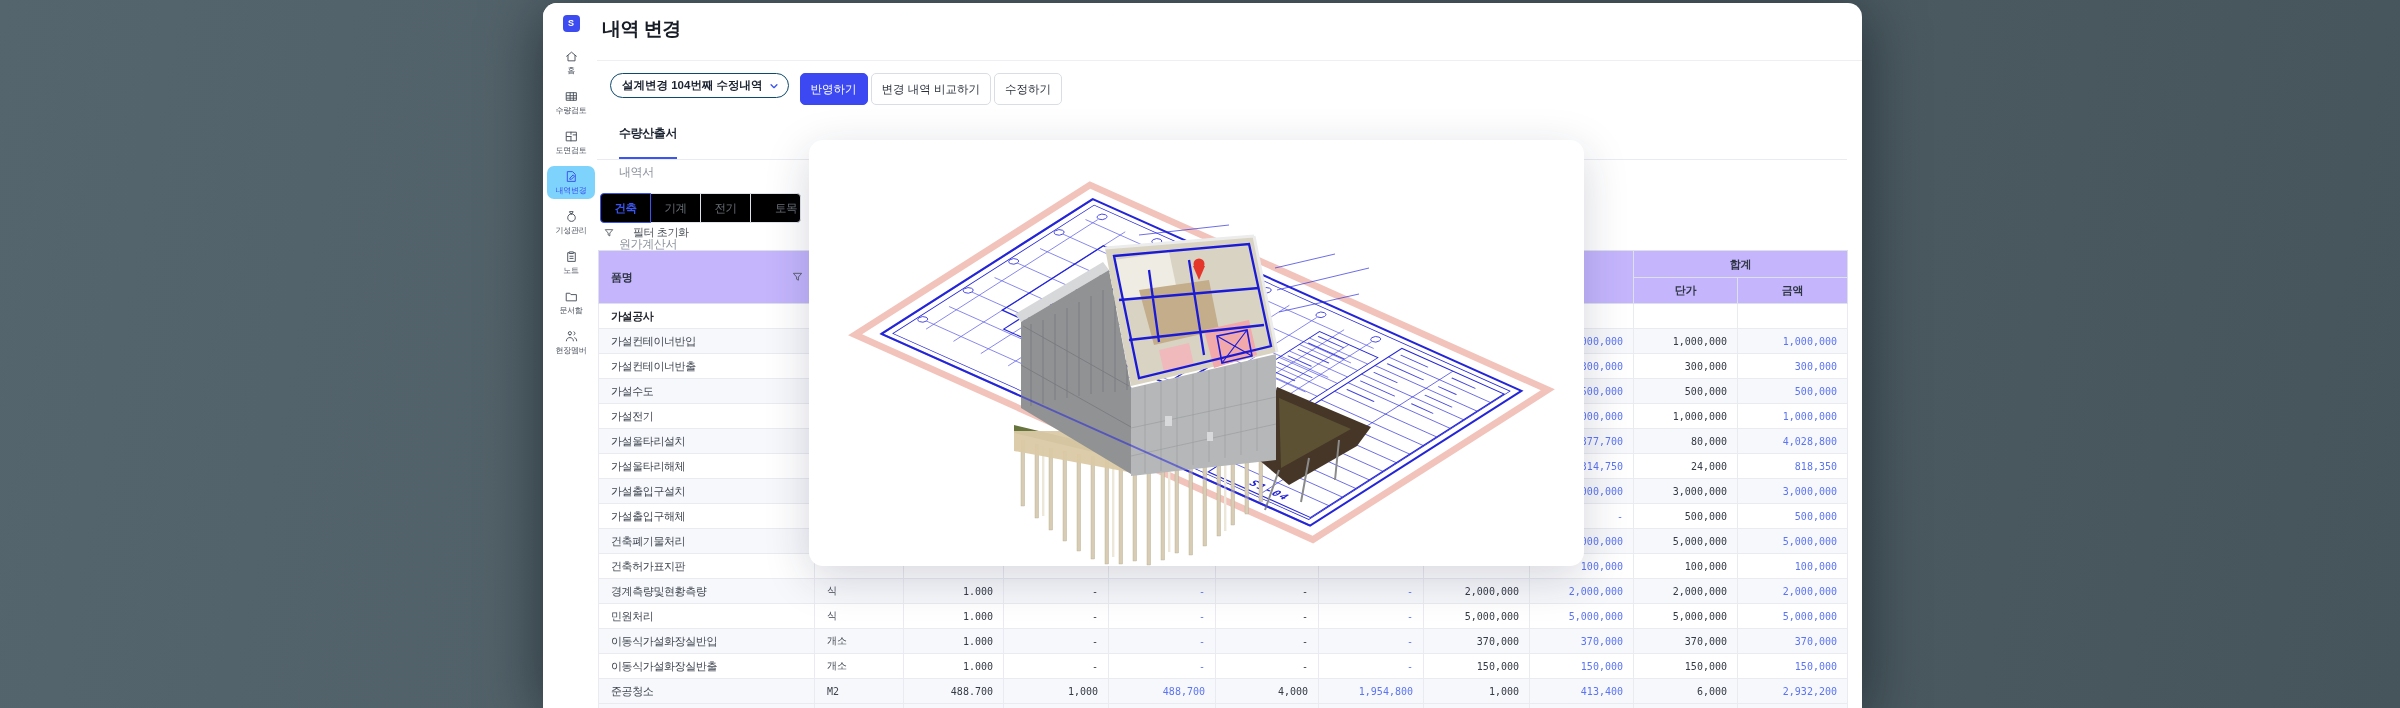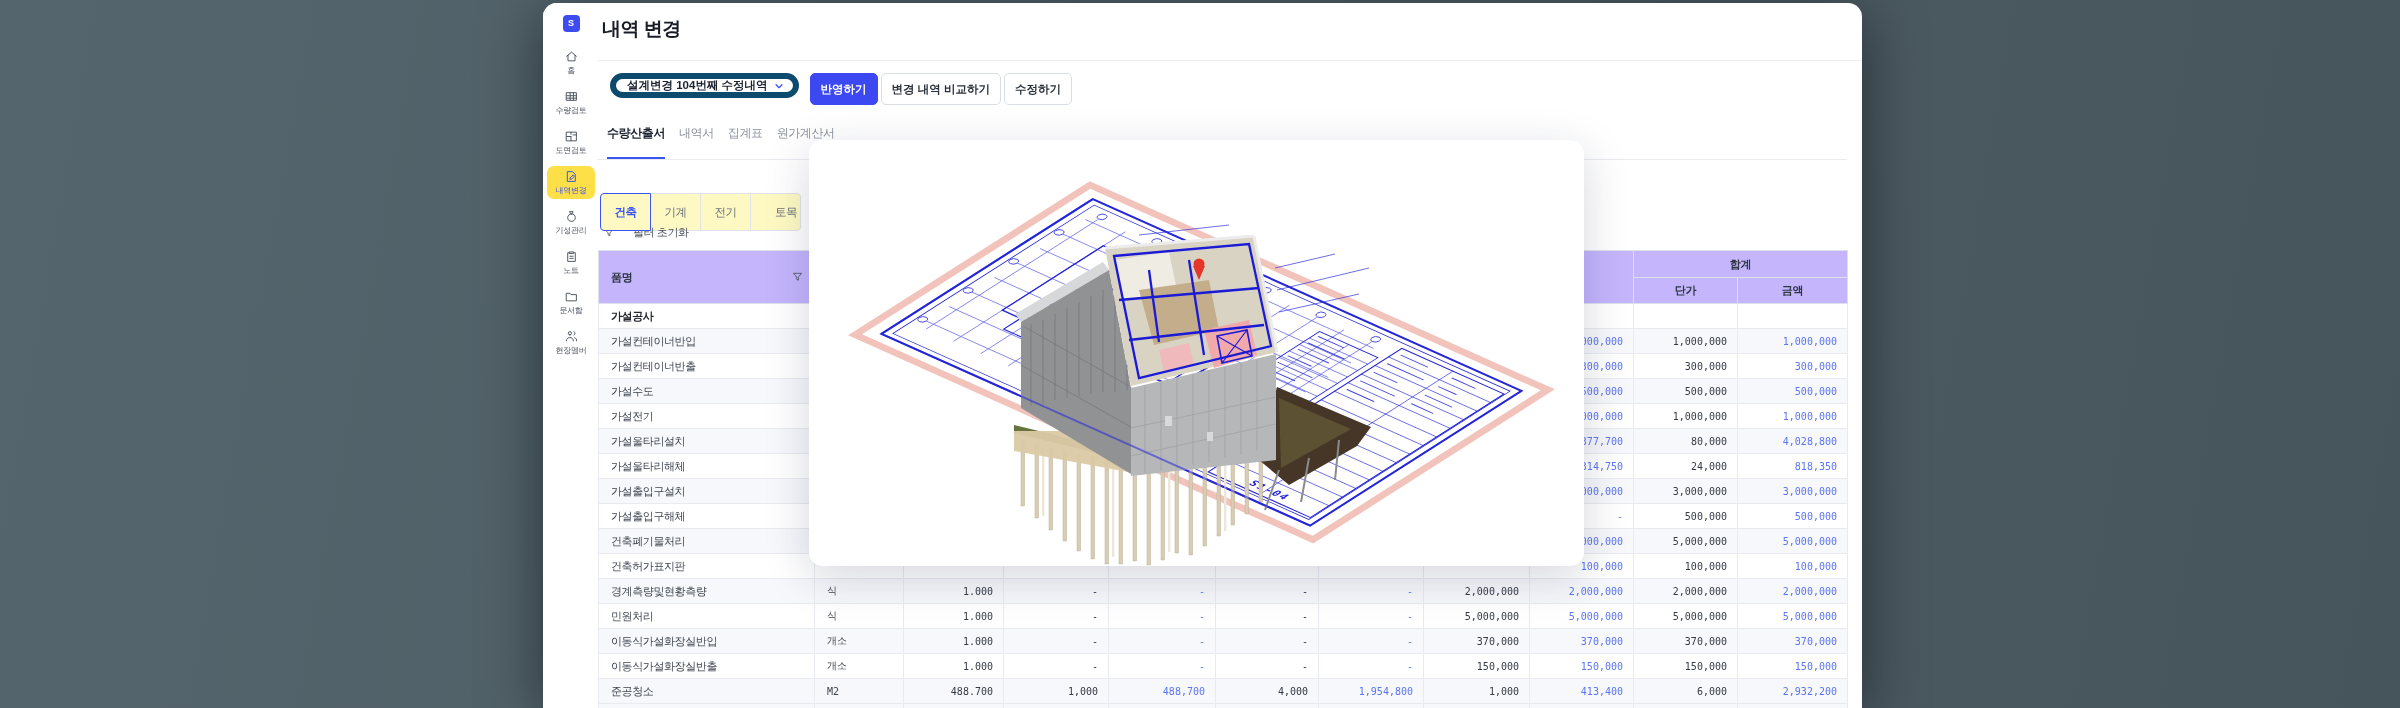--- a/index.html
+++ b/index.html
@@ -21,48 +21,48 @@
     color:#fff; font-size:9px; font-weight:bold; line-height:17px; text-align:center;
     margin:12px auto 0;
   }
   .nav { margin-top:14px; display:flex; flex-direction:column; align-items:center; gap:7px; }
   .nav-item {
     width:48px; padding:4px 0 3px; border-radius:7px; text-align:center;
     color:#4e5560; cursor:pointer;
   }
   .nav-item svg { width:13px; height:13px; display:block; margin:0 auto; }
   .nav-item .lbl { display:block; font-size:8px; margin-top:2px; letter-spacing:-.3px; }
-  .nav-item.active { background:#fde047; color:#3b50ef; }
+  .nav-item.active { background:#7dd3fc; color:#3b50ef; }
   
   .page-title { position:absolute; left:59px; top:13px; font-size:19px; font-weight:bold; color:#171c26; letter-spacing:-.5px; }
   .head-divider { position:absolute; top:57px; left:54px; right:0; height:1px; background:#edeff3; }
   
   .toolbar { position:absolute; top:70px; left:67px; height:25px; display:flex; gap:3px; }
   .rev-pill {
-    height:25px; padding:0 9px 0 11px; border:6px solid #0c4a6e; border-radius:13px;
+    height:25px; padding:0 9px 0 11px; border:1px solid #0c4a6e; border-radius:13px;
     background:#fff; display:flex; align-items:center; gap:6px;
     font-size:11.5px; font-weight:bold; color:#1b2330; cursor:pointer; margin-right:8px;
   }
   .rev-pill svg { width:10px; height:10px; }
   .btn {
-    height:32px; padding:12px 10px; border-radius:5px; font-size:11.5px; font-weight:bold;
+    height:32px; padding:12px 10px; border-radius:5px; font-size:11.5px; font-weight:normal;
     display:flex; align-items:center; cursor:pointer; border:1px solid #d9dde4; background:#fff; color:#2a303b;
   }
   .btn.primary { background:#3c49f2; border-color:#3c49f2; color:#fff; }
   
-  .tabs { position:absolute; top:122px; left:64px; display:flex; gap:14px; }
+  .tabs { position:absolute; top:122px; left:76px; display:flex; gap:4px;flex-direction:column; }
   .tab { font-size:12px; color:#8b919c; padding-bottom:15px; cursor:pointer; letter-spacing:-.4px; }
   .tab.active { color:#1b2330; font-weight:bold; border-bottom:3px solid #3b55f0; }
   .tabline { position:absolute; top:156px; left:54px; width:1250px; height:1px; background:#e9ebf0; }
   
   .disc { position:absolute; top:190px; left:57px; display:flex; }
   .disc-cell {
-    width:51px; height:38px; border:1px solid #dfe3e9; margin-left:-1px;
+    width:51px; height:30px; border:1px solid #dfe3e9; margin-left:-1px;
     display:flex; align-items:center; justify-content:center;
-    font-size:11.5px; color:#6a7077; background:#fef9c3; cursor:pointer; letter-spacing:-.4px;
+    font-size:11.5px; color:#6a7077; background:#000000; cursor:pointer; letter-spacing:-.4px;
   }
   .disc-cell:first-child { border-radius:4px 0 0 4px; margin-left:0; }
   .disc-cell:last-child { border-radius:0 4px 4px 0;padding-left:21px; }
   .disc-cell.active { border-color:#3b55f0; color:#3b55f0; font-weight:bold; z-index:1; }
   
   .filter-reset { position:absolute; top:222px; left:61px; display:flex; align-items:center; gap:19px;
     font-size:11px; color:#4b5158; cursor:pointer; letter-spacing:-.4px; }
   .filter-reset svg { width:10px; height:10px; }
   
   .tablewrap { position:absolute; top:247px; left:55px; width:1249px; }

